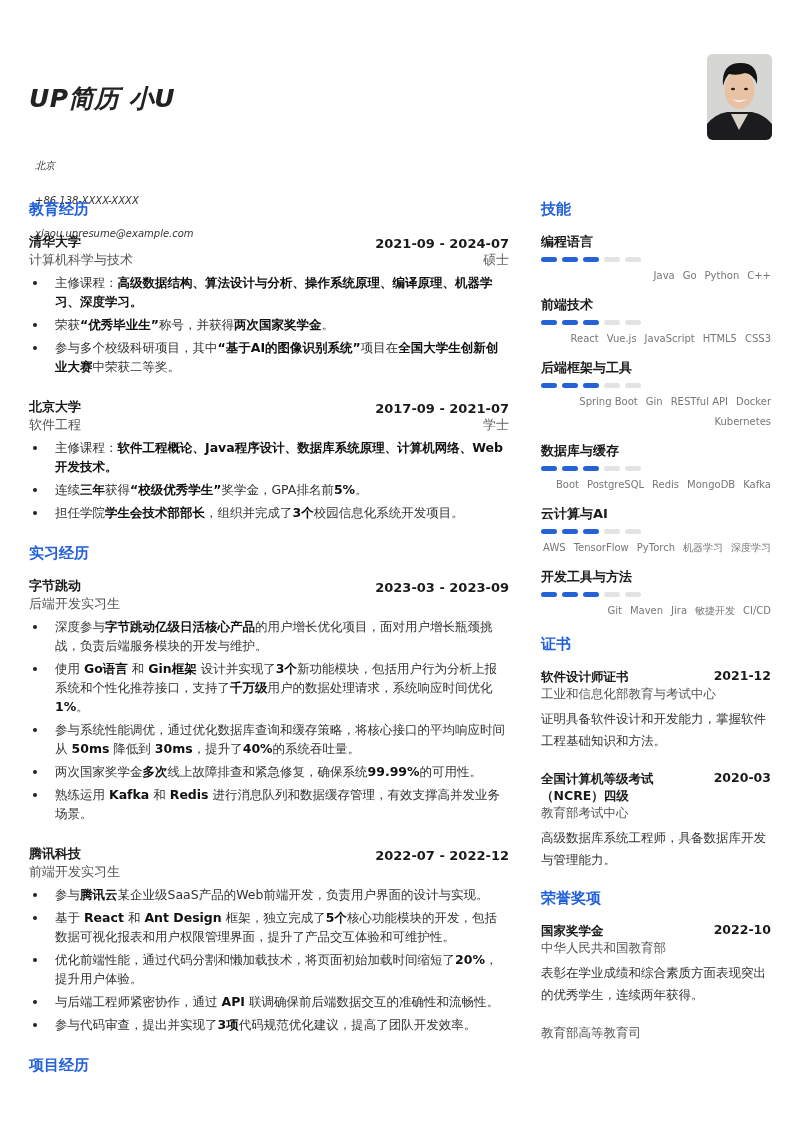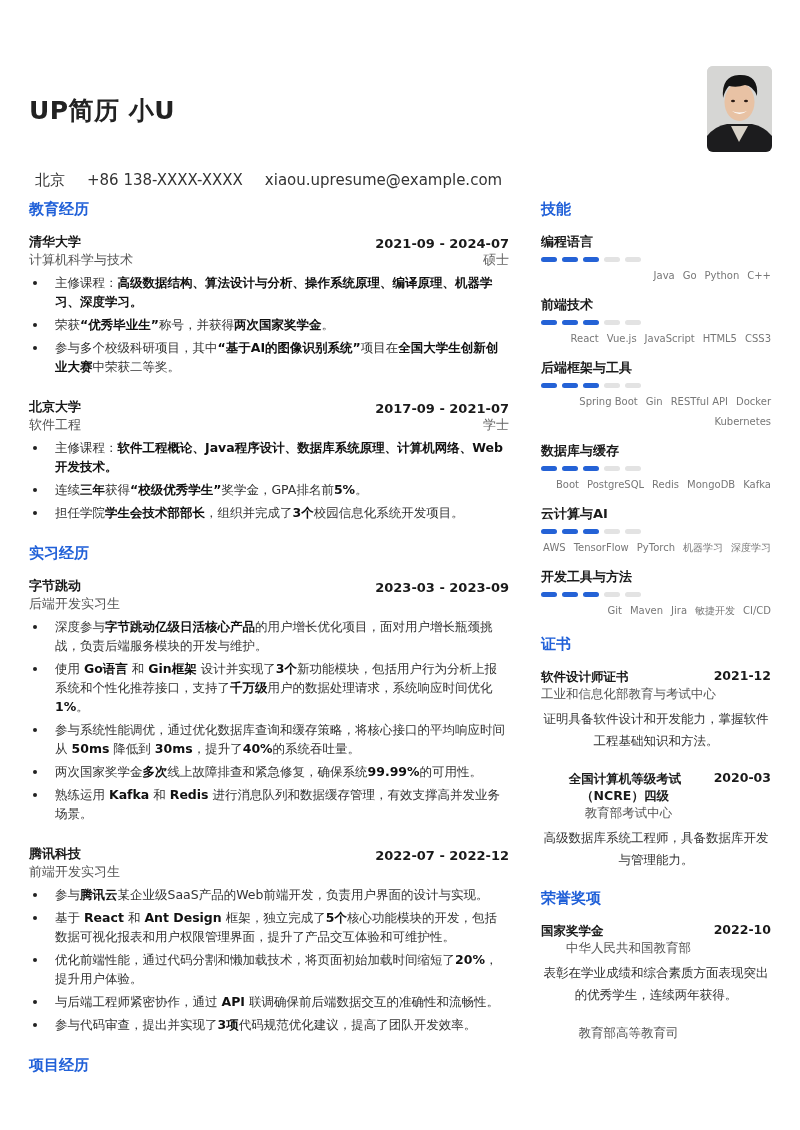--- a/index.html
+++ b/index.html
@@ -1,21 +1,21 @@
 <!DOCTYPE html>
 <html><head>
 <meta charset="utf-8">
 <style>
   * { box-sizing: border-box; margin: 0; padding: 0; }
   html, body { width: 800px; height: 1130px; overflow: hidden; background: #ffffff; }
   body { font-family: "DejaVu Sans", "Liberation Sans", sans-serif; color: #1f1f1f; position: relative; }
   .page { position: absolute; left: 0; top: 0; width: 800px; height: 1130px; background: #fff; }
-  .header { position: absolute; left: 29px; top: 12px; width: 745px; height: 180px; }
+  .header { position: absolute; left: 29px; top: 0; width: 745px; height: 180px; font-style: italic; }
   .name { position: absolute; left: 0; top: 82px; font-size: 25px; font-weight: 600; color: #222; letter-spacing: 0.5px; }
-  .contact { position: absolute; left: 6px; top: 159px; font-size: 15px; color: #333; display: flex; gap: 22px; }
+  .contact { position: absolute; left: 6px; top: 159px; font-size: 10px; color: #333; display: flex; gap: 22px; flex-direction: column; }
   .contact span { white-space: nowrap; }
   .avatar { position: absolute; left: 678px; top: 54px; width: 65px; height: 86px; border-radius: 6px; overflow: hidden; background: #d9d9d9; }
   .avatar svg { display: block; }
 
   .left { position: absolute; left: 29px; top: 200px; width: 480px; }
   .right { position: absolute; left: 541px; top: 200px; width: 230px; }
 
   .section-title { font-size: 15px; font-weight: 700; color: #2060d8; margin-bottom: 14px; }
   .entry { margin-bottom: 22px; }
   .row { display: flex; justify-content: space-between; align-items: flex-end; }
@@ -28,21 +28,21 @@
   ul.bullets li::before { content: ""; position: absolute; left: 4px; top: 8px; width: 4px; height: 4px; border-radius: 50%; background: #222; }
   ul.bullets li b { color: #111; font-weight: 700; }
 
   .skill-group { margin-bottom: 12px; }
   .skill-title { font-size: 13px; font-weight: 700; color: #1a1a1a; margin-bottom: 6px; }
   .dots { display: flex; gap: 5px; margin-bottom: 6px; }
   .dot { width: 16px; height: 5px; border-radius: 3px; background: #e3e3e3; }
   .dot.on { background: #2462d6; }
   .tags { display: flex; flex-wrap: wrap; column-gap: 8px; row-gap: 4px; font-size: 10px; color: #777; line-height: 16px; justify-content: flex-end; }
 
-  .cert { margin-bottom: 18px; text-align: center; }
+  .cert { margin-bottom: 18px; }
   .cert .row { align-items: flex-start; }
   .cert .org { font-size: 12.5px; max-width: 168px; line-height: 17px; }
   .cert .date { font-size: 12.5px; }
   .cert .sub { font-size: 12.5px; max-width: 175px; line-height: 17px; }
   .cert .desc { font-size: 12.5px; color: #333; line-height: 22px; margin-top: 6px; }
 </style>
 </head>
 <body>
 
 <div class="page">

